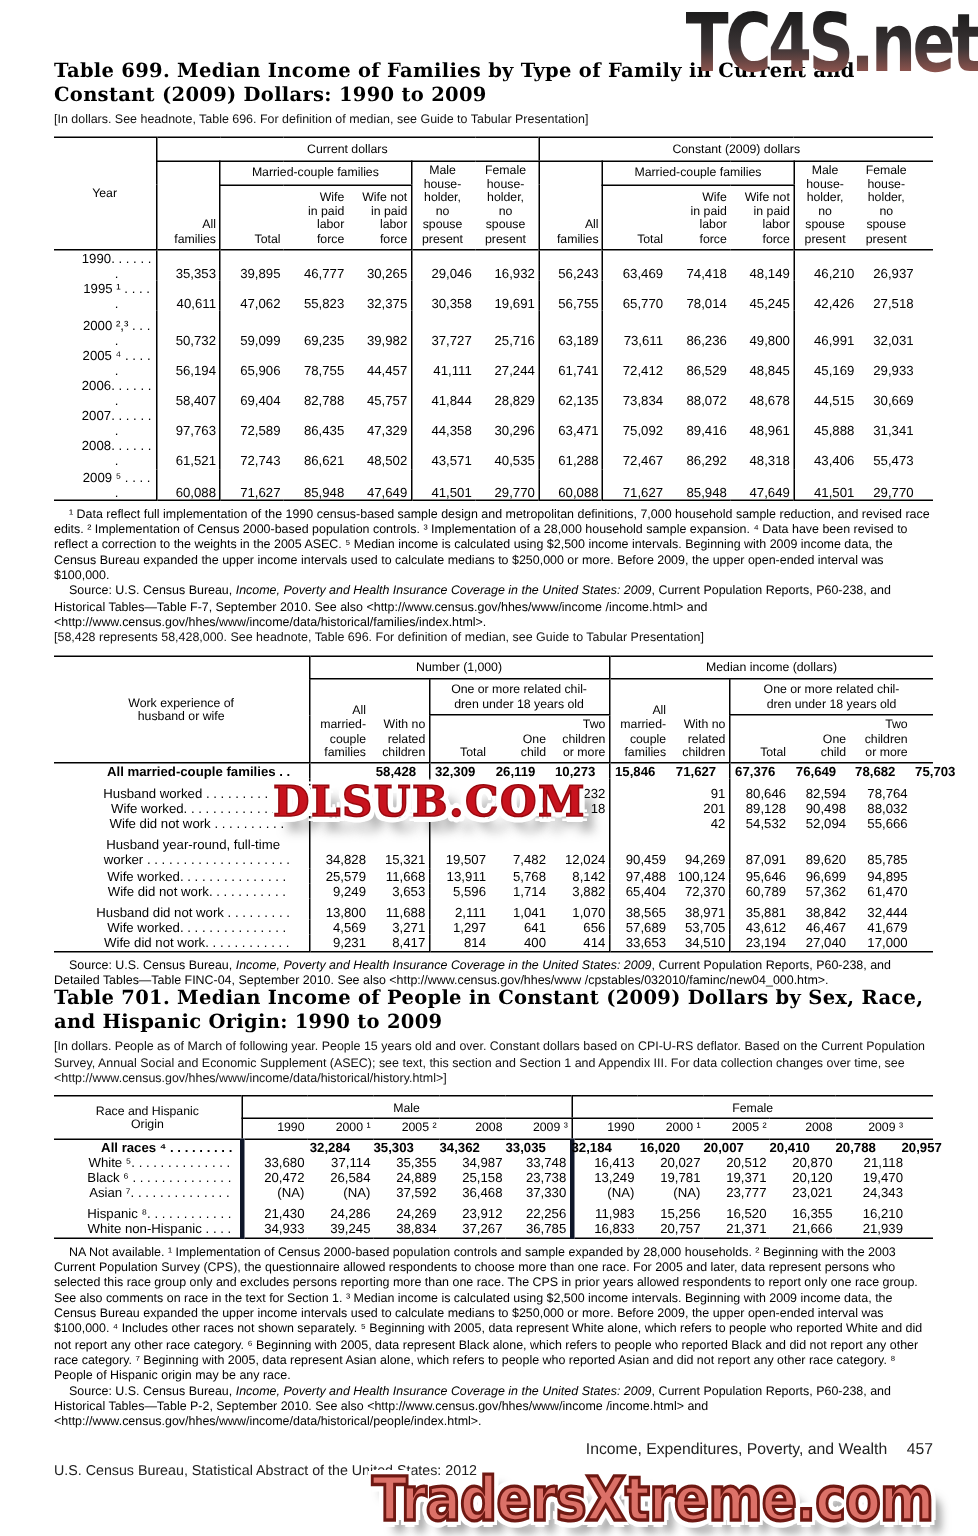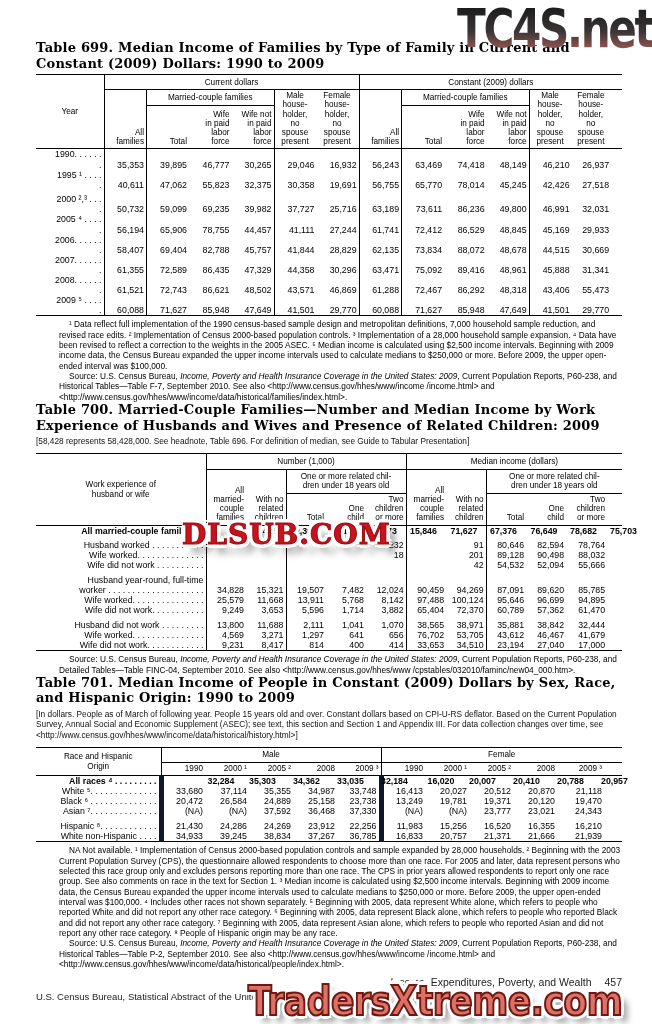--- a/index.html
+++ b/index.html
@@ -26,38 +26,38 @@
        vertical-align:bottom; text-align:right; white-space:pre-line;
        padding:1px 2px 2px 1px; color:#000; }
   th.grp { text-align:center; vertical-align:middle; padding:2.5px 0; }
   th.ctr { text-align:center; }
   th.stub { vertical-align:middle; }
   .bb { border-bottom:1px solid #000; }
   .bl { border-left:1px solid #000; }
   td { font-size:8.8px; line-height:10.1px; text-align:right;
        padding:0 2px 0 0; vertical-align:bottom; white-space:pre-line; color:#000; }
   tbody tr:first-child td { border-top:1px solid #000; }
-  td.lbl { text-align:right; }
+  td.lbl { text-align:center; }
   tr.b td { font-weight:bold;padding-left:44px; }
   tr.g td { padding-top:4.5px; }
 
   #t699 td.lbl { padding-left:18px; }
   #t700 td.lbl { padding-left:18px; }
   #t701 td.lbl { padding-left:19px; }
   #t699 td:nth-child(2), #t699 td:nth-child(3), #t699 td:nth-child(6),
   #t699 td:nth-child(8), #t699 td:nth-child(9), #t699 td:nth-child(12) { border-left:1px solid #000; }
   #t700 td:nth-child(2), #t700 td:nth-child(4),
   #t700 td:nth-child(7), #t700 td:nth-child(9) { border-left:1px solid #000; }
-  #t701 td:nth-child(2), #t701 td:nth-child(7) { border-left:5px solid #0f172a; }
+  #t701 td:nth-child(2), #t701 td:nth-child(7) { border-left:3px solid #0f172a; }
   #t699 td:last-child { padding-right:13px; }
   #t700 td:last-child { padding-right:17px; }
   #t701 td:last-child { padding-right:20px; }
   th.pr13 { padding-right:13px; } th.pr17 { padding-right:17px; } th.pr20 { padding-right:20px; }
 
-  .fn, .src { font-size:8.3px; line-height:10.35px; text-indent:10px; color:#000;margin-left:23px; }
+  .fn, .src { font-size:8.3px; line-height:10.35px; text-indent:10px; color:#000; }
   .sp-a { margin-top:26px; } .sp-b { margin-top:24px; }
 
   .footer-line { margin-top:7px; text-align:right; font-size:10.5px; color:#222; }
   .footer-line .pagenum { margin-left:13px;margin-top:12px; }
   .imprint { margin-top:3px; font-size:9.5px; color:#222; }
 
   .wm { position:absolute; font-weight:bold; line-height:1; z-index:10; pointer-events:none; }
   .wm-top {
     top:2px; right:0;
     font-family:"DejaVu Sans", sans-serif; font-weight:900;
@@ -91,20 +91,21 @@
   }
 </style>
 </head>
 <body>
 
 <div class="page">
   <div class="content">
 
     <h2 class="tbl-title">Table 699. Median Income of Families by Type of Family in Current and
 Constant (2009) Dollars: 1990 to 2009</h2>
+    <p class="headnote">[In dollars. See headnote, Table 696. For definition of median, see Guide to Tabular Presentation]</p>
 
     <table id="t699">
       <colgroup>
         <col style="width:68px">
         <col style="width:42.5px">
           <col style="width:42.5px">
           <col style="width:42.5px">
           <col style="width:42.5px">
           <col style="width:42.5px">
           <col style="width:42.5px">
@@ -245,41 +246,41 @@
             <td>28,829</td>
             <td>62,135</td>
             <td>73,834</td>
             <td>88,072</td>
             <td>48,678</td>
             <td>44,515</td>
             <td>30,669</td>
           </tr>
           <tr>
             <td class="lbl">2007. . . . . . .</td>
-            <td>61,355</td>
+            <td>97,763</td>
             <td>72,589</td>
             <td>86,435</td>
             <td>47,329</td>
             <td>44,358</td>
             <td>30,296</td>
             <td>63,471</td>
             <td>75,092</td>
             <td>89,416</td>
             <td>48,961</td>
             <td>45,888</td>
             <td>31,341</td>
           </tr>
           <tr>
             <td class="lbl">2008. . . . . . .</td>
             <td>61,521</td>
             <td>72,743</td>
             <td>86,621</td>
             <td>48,502</td>
             <td>43,571</td>
-            <td>46,869</td>
+            <td>40,535</td>
             <td>61,288</td>
             <td>72,467</td>
             <td>86,292</td>
             <td>48,318</td>
             <td>43,406</td>
             <td>55,473</td>
           </tr>
           <tr>
             <td class="lbl">2009 ⁵ . . . . .</td>
             <td>60,088</td>
@@ -294,22 +295,20 @@
             <td>47,649</td>
             <td>41,501</td>
             <td>29,770</td>
           </tr>
         </tbody>
     </table>
 
     <p class="fn">¹ Data reflect full implementation of the 1990 census-based sample design and metropolitan definitions, 7,000 household sample reduction, and revised race edits. ² Implementation of Census 2000-based population controls. ³ Implementation of a 28,000 household sample expansion. ⁴ Data have been revised to reflect a correction to the weights in the 2005 ASEC. ⁵ Median income is calculated using $2,500 income intervals. Beginning with 2009 income data, the Census Bureau expanded the upper income intervals used to calculate medians to $250,000 or more. Before 2009, the upper open-ended interval was $100,000.</p>
     <p class="src"><span>Source: U.S. Census Bureau, </span><i>Income, Poverty and Health Insurance Coverage in the United States: 2009</i><span>, Current Population Reports, P60-238, and Historical Tables—Table F-7, September 2010. See also &lt;http://www.census.gov/hhes/www/income /income.html&gt; and &lt;http://www.census.gov/hhes/www/income/data/historical/families/index.html&gt;.</span></p>
 
-    <h2 class="tbl-title sp-a">Table 700. Married-Couple Families—Number and Median Income by Work
-Experience of Husbands and Wives and Presence of Related Children: 2009</h2>
     <p class="headnote">[58,428 represents 58,428,000. See headnote, Table 696. For definition of median, see Guide to Tabular Presentation]</p>
 
     <table id="t700">
       <colgroup>
         <col style="width:170px">
         <col style="width:40px">
           <col style="width:40px">
           <col style="width:40px">
           <col style="width:40px">
           <col style="width:40px">
@@ -467,21 +466,21 @@
             <td>38,842</td>
             <td>32,444</td>
           </tr>
           <tr>
             <td class="lbl">&nbsp;&nbsp;Wife worked. . . . . . . . . . . . . . .</td>
             <td>4,569</td>
             <td>3,271</td>
             <td>1,297</td>
             <td>641</td>
             <td>656</td>
-            <td>76,702</td>
+            <td>57,689</td>
             <td>53,705</td>
             <td>43,612</td>
             <td>46,467</td>
             <td>41,679</td>
           </tr>
           <tr>
             <td class="lbl">&nbsp;&nbsp;Wife did not work. . . . . . . . . . . .</td>
             <td>9,231</td>
             <td>8,417</td>
             <td>814</td>

